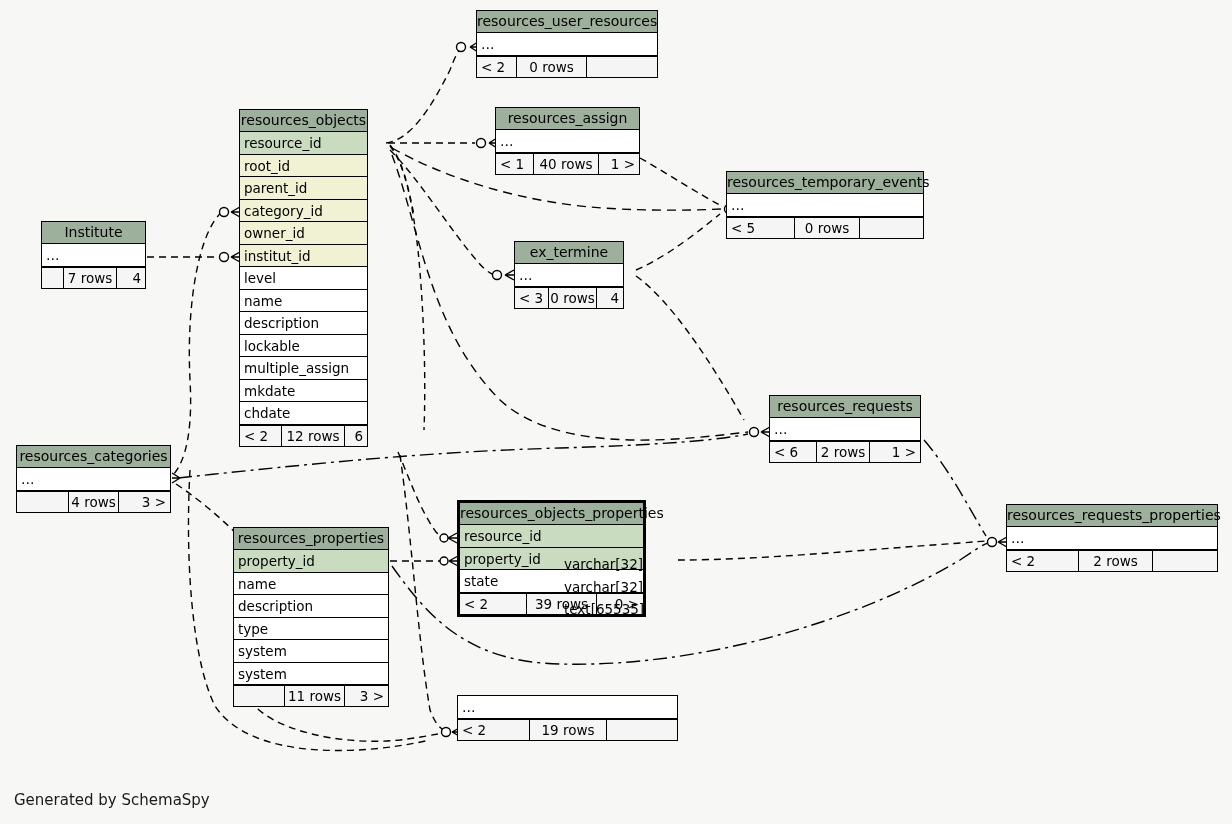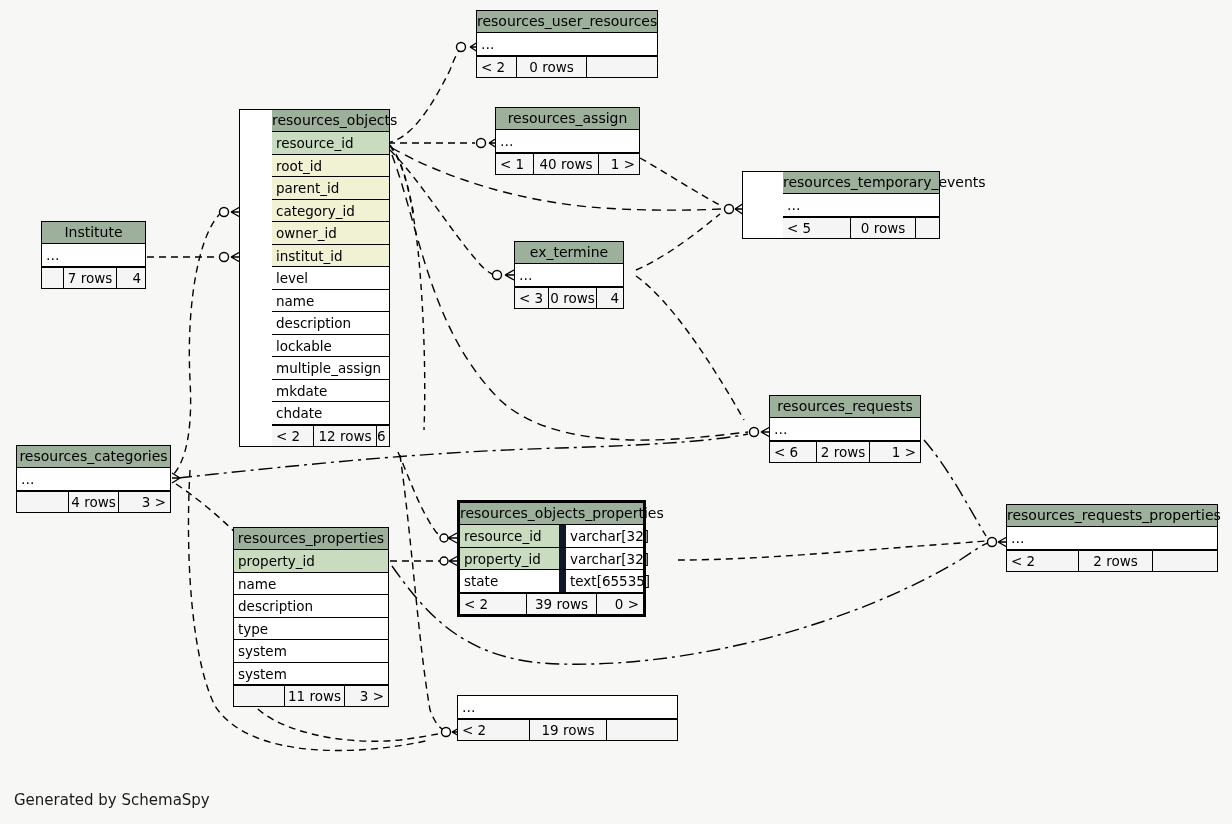--- a/index.html
+++ b/index.html
@@ -51,24 +51,25 @@
   .row:last-child { border-bottom: none; }
   .row .colname {
     flex: 1 1 auto;
     padding-left: 4px;
     overflow: visible;
   }
   .row .coltype {
     flex: 0 0 auto;
     padding-left: 4px;
     padding-right: 2px;
-    border-left: 7px solid #0f172a;
+    border-left: 1px solid #0f172a;
     background: #ffffff;
     width: 84px;
     box-sizing: border-box;
+    margin-top: 28px;
   }
   .row.pk { background: #cadcc0; }
   .row.fk { background: #f1f1d4; }
   .row.plain { background: #ffffff; }
   .row.ellipsis { background: #ffffff; color: #000; letter-spacing: 1px; }
 
   .footer {
     display: flex;
     height: 21px;
     line-height: 21px;
@@ -190,21 +191,21 @@
     <div class="row ellipsis">
       <div class="colname">…</div>
       </div>
     <div class="footer">
       <div class="fcell f-left" style="width:40px">&lt; 2</div>
       <div class="fcell f-mid" style="width:70px">0 rows</div>
       <div class="fcell f-right" style="flex:1"></div>
     </div>
   </div>
 
-  <div class="table" style="left:239px; top:109px; width:151px;padding-left:32px;">
+  <div class="table" style="left:239px; top:109px; width:129px;">
     <div class="tbl-title">
       <span>resources_objects</span></div>
     <div class="row pk">
         <div class="colname">resource_id</div>
       </div>
     <div class="row fk">
         <div class="colname">root_id</div>
       </div>
     <div class="row fk">
         <div class="colname">parent_id</div>
@@ -252,21 +253,21 @@
     <div class="row ellipsis">
       <div class="colname">…</div>
       </div>
     <div class="footer">
       <div class="fcell f-left" style="width:38px">&lt; 1</div>
       <div class="fcell f-mid" style="width:65px">40 rows</div>
       <div class="fcell f-right" style="flex:1">1 &gt;</div>
     </div>
   </div>
 
-  <div class="table" style="left:742px; top:171px; width:198px;padding-left:40px;">
+  <div class="table" style="left:726px; top:171px; width:198px;">
     <div class="tbl-title">
       <span>resources_temporary_events</span></div>
     <div class="row ellipsis">
       <div class="colname">…</div>
       </div>
     <div class="footer">
       <div class="fcell f-left" style="width:68px">&lt; 5</div>
       <div class="fcell f-mid" style="width:65px">0 rows</div>
       <div class="fcell f-right" style="flex:1"></div>
     </div>

